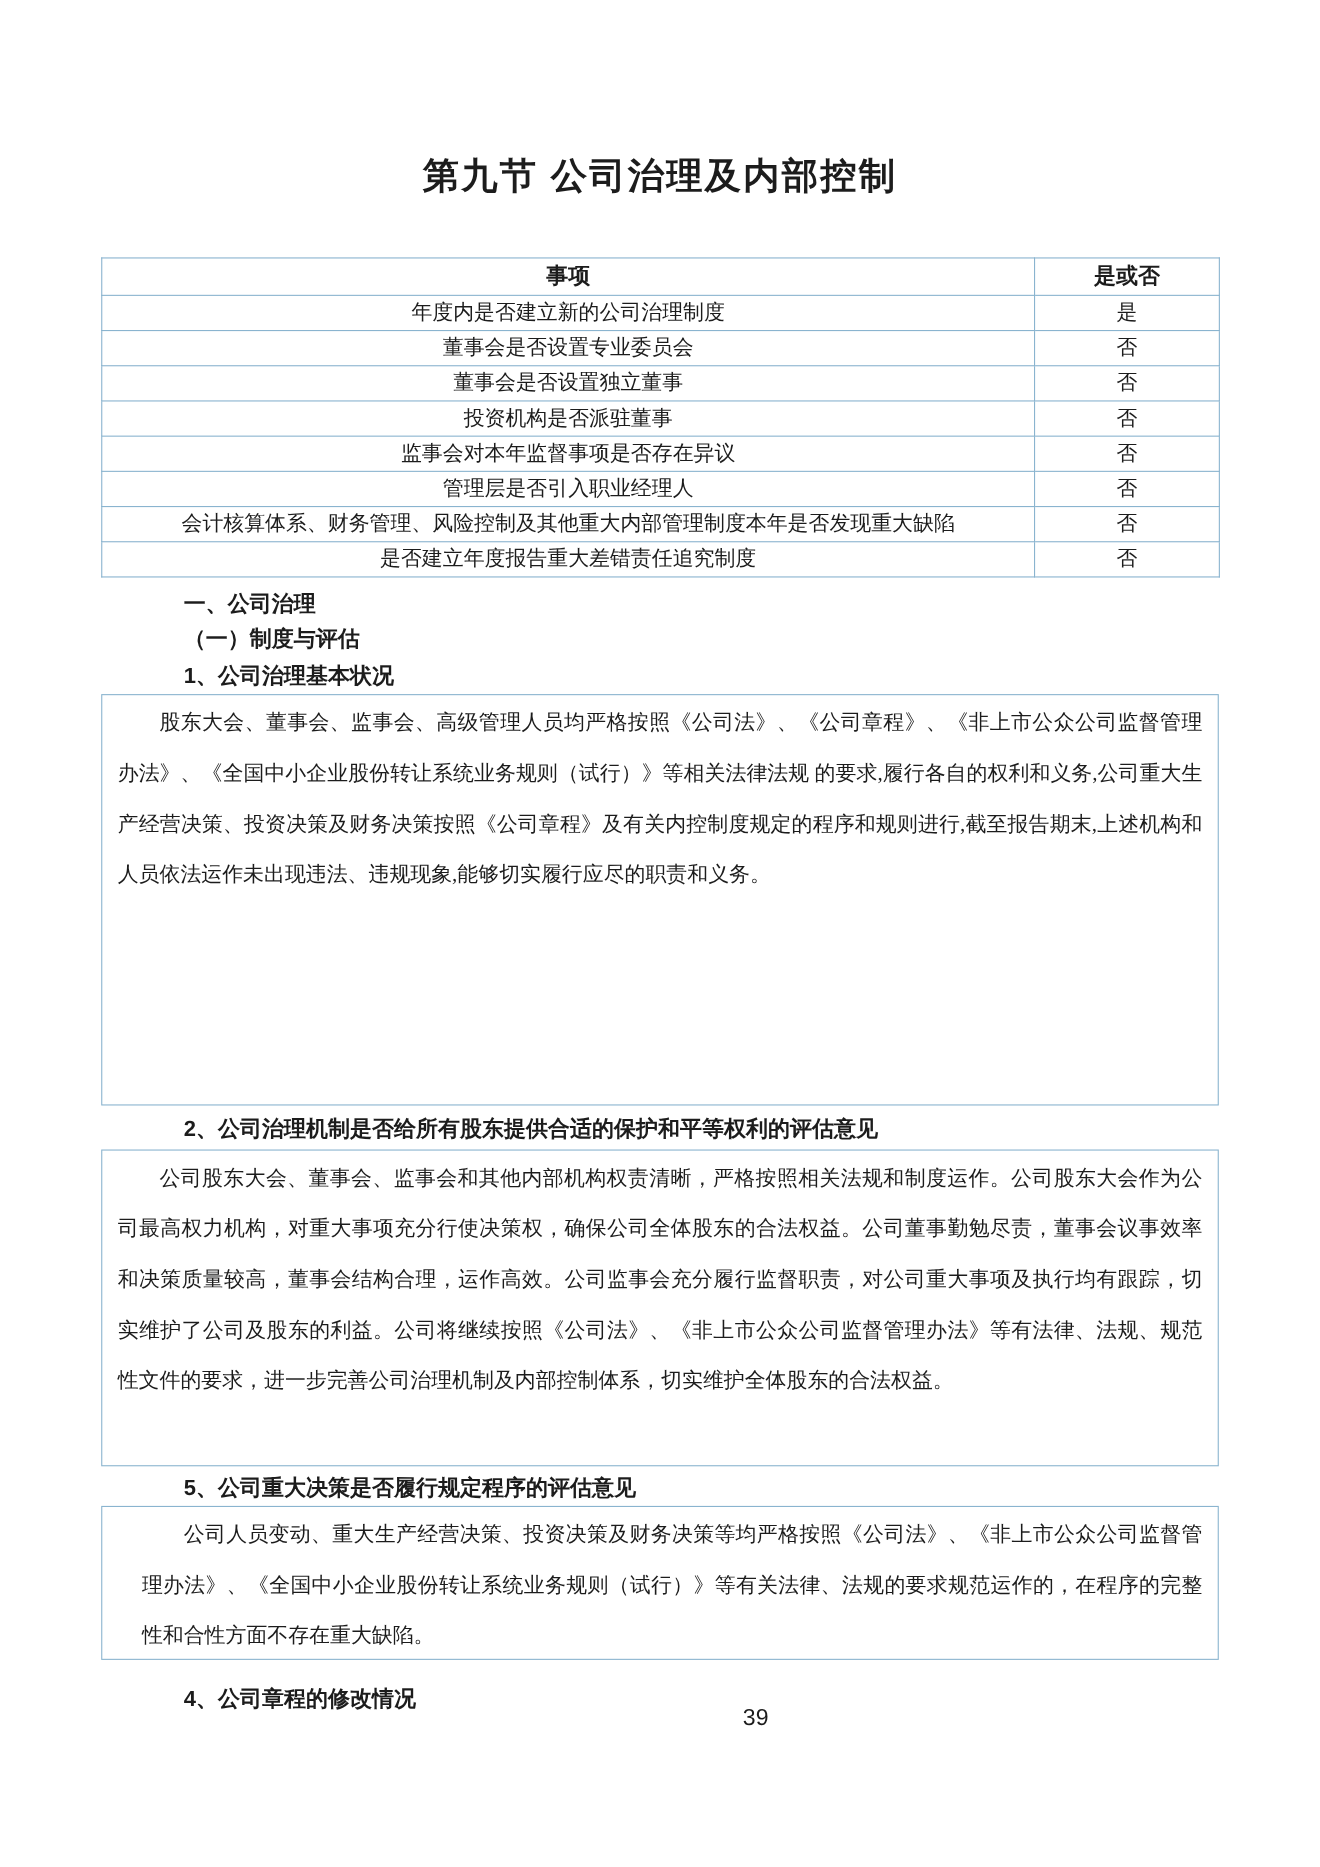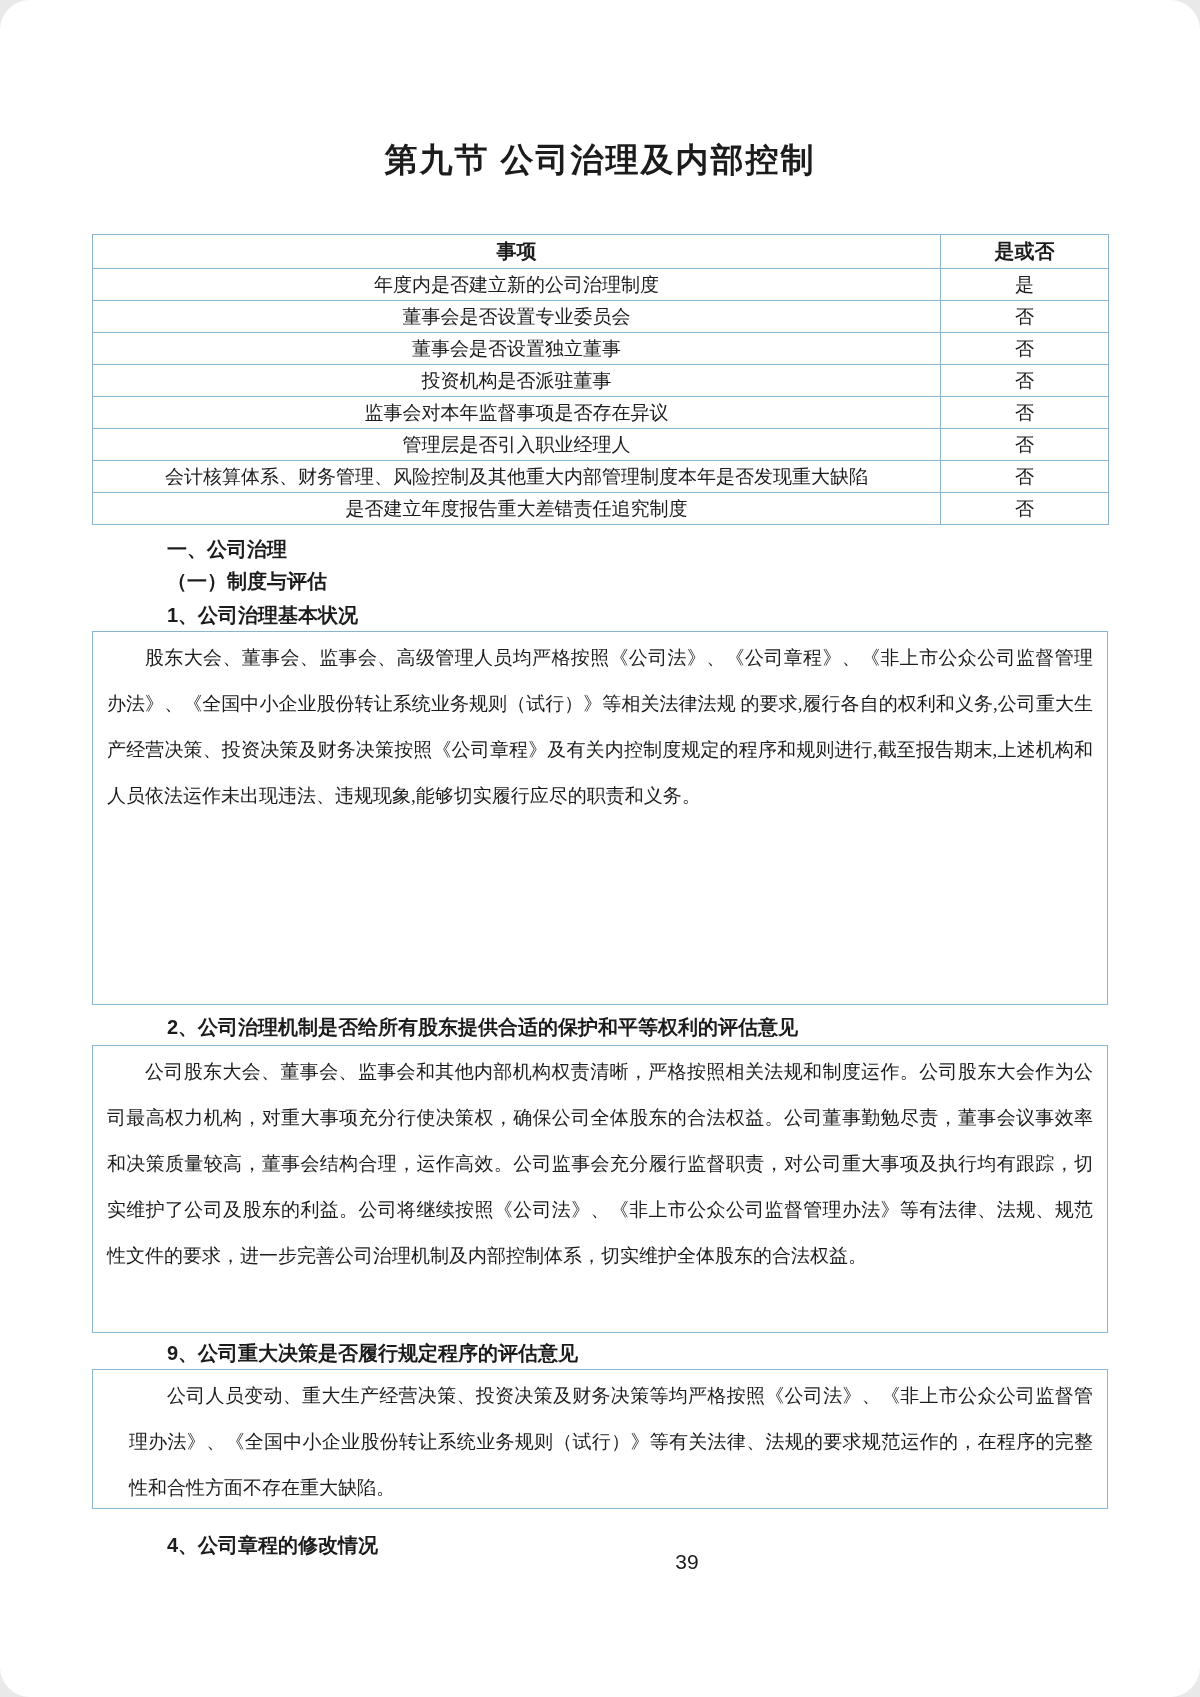--- a/index.html
+++ b/index.html
@@ -9,21 +9,20 @@
   }
   html,body{margin:0;padding:0;background:#e9e9e9;}
   .page{
     position:relative;
     width:1200px;height:1697px;
     margin:0 auto;
     background:var(--bg);
     color:var(--text);
     font-family:"Liberation Serif","DejaVu Serif",serif;
     overflow:hidden;
-    border-radius:30px;
   }
   .doc-title{
     margin:0;
     padding-top:138px;
     text-align:center;
     font-family:"Liberation Sans","DejaVu Sans",sans-serif;
     font-weight:bold;
     font-size:33px;
     line-height:44px;
     letter-spacing:2px;
@@ -161,21 +160,21 @@
   <div class="textbox box-1">
     <p>股东大会、董事会、监事会、高级管理人员均严格按照《公司法》、《公司章程》、《非上市公众公司监督管理办法》、《全国中小企业股份转让系统业务规则（试行）》等相关法律法规 的要求,履行各自的权利和义务,公司重大生产经营决策、投资决策及财务决策按照《公司章程》及有关内控制度规定的程序和规则进行,截至报告期末,上述机构和人员依法运作未出现违法、违规现象,能够切实履行应尽的职责和义务。</p>
   </div>
 
   <div class="heading h-d">2、公司治理机制是否给所有股东提供合适的保护和平等权利的评估意见</div>
 
   <div class="textbox box-2">
     <p>公司股东大会、董事会、监事会和其他内部机构权责清晰，严格按照相关法规和制度运作。公司股东大会作为公司最高权力机构，对重大事项充分行使决策权，确保公司全体股东的合法权益。公司董事勤勉尽责，董事会议事效率和决策质量较高，董事会结构合理，运作高效。公司监事会充分履行监督职责，对公司重大事项及执行均有跟踪，切实维护了公司及股东的利益。公司将继续按照《公司法》、《非上市公众公司监督管理办法》等有法律、法规、规范性文件的要求，进一步完善公司治理机制及内部控制体系，切实维护全体股东的合法权益。</p>
   </div>
 
-  <div class="heading h-e">9、公司重大决策是否履行规定程序的评估意见</div>
+  <div class="heading h-e">5、公司重大决策是否履行规定程序的评估意见</div>
 
   <div class="textbox box-3">
     <p>公司人员变动、重大生产经营决策、投资决策及财务决策等均严格按照《公司法》、《非上市公众公司监督管理办法》、《全国中小企业股份转让系统业务规则（试行）》等有关法律、法规的要求规范运作的，在程序的完整性和合性方面不存在重大缺陷。</p>
   </div>
 
   <div class="heading h-f">4、公司章程的修改情况</div>
 
   <div class="page-number">39</div>
 
 </div>

